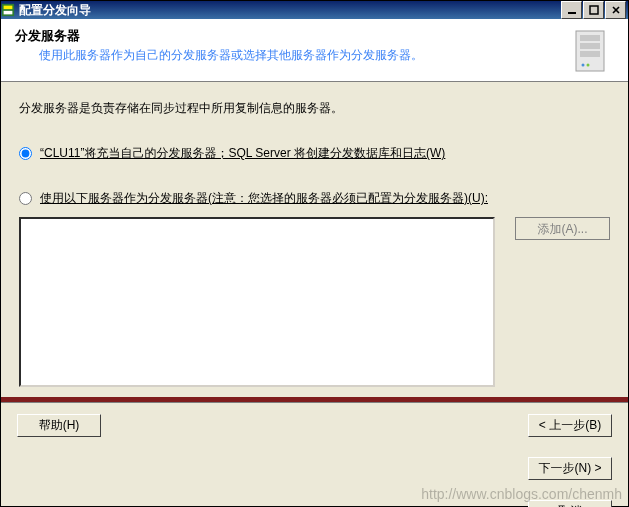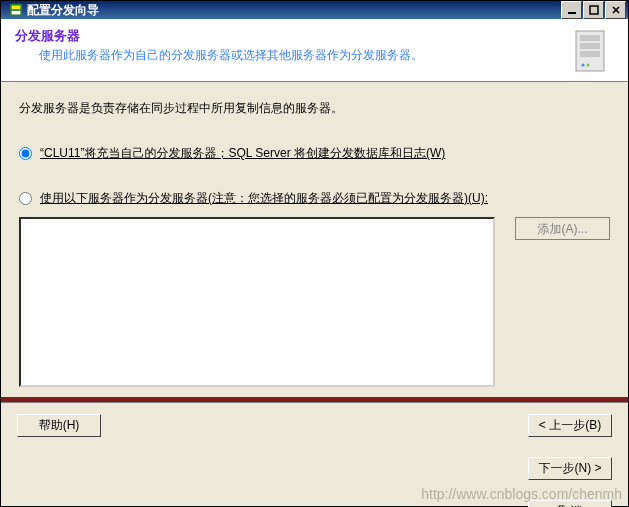--- a/index.html
+++ b/index.html
@@ -17,21 +17,21 @@
     position: relative;
     display: flex;
     flex-direction: column;
   }
   .titlebar {
     height: 22px;
     background: linear-gradient(to bottom, #0a246a, #3a6ea5);
     color: #fff;
     display: flex;
     align-items: center;
-    padding: 0 2px 0 8px;
+    padding: 0 2px 0 0;
     font-size: 12px;
   }
   .titlebar .app-icon {
     width: 14px;
     height: 14px;
     margin-right: 4px;
     display: inline-block;
   }
   .titlebar .title-text {
     flex: 1;
@@ -66,21 +66,21 @@
     padding: 8px 14px 6px 14px;
     display: flex;
     align-items: flex-start;
   }
   .header-text {
     flex: 1;
   }
   .header-title {
     font-weight: bold;
     font-size: 13px;
-    color: #6d28d9;
+    color: #000000;
     margin-bottom: 2px;
   }
   .header-sub {
     margin-left: 24px;
     color: #3b82f6;
     font-size: 12px;
   }
   .server-graphic {
     width: 48px;
     height: 48px;

